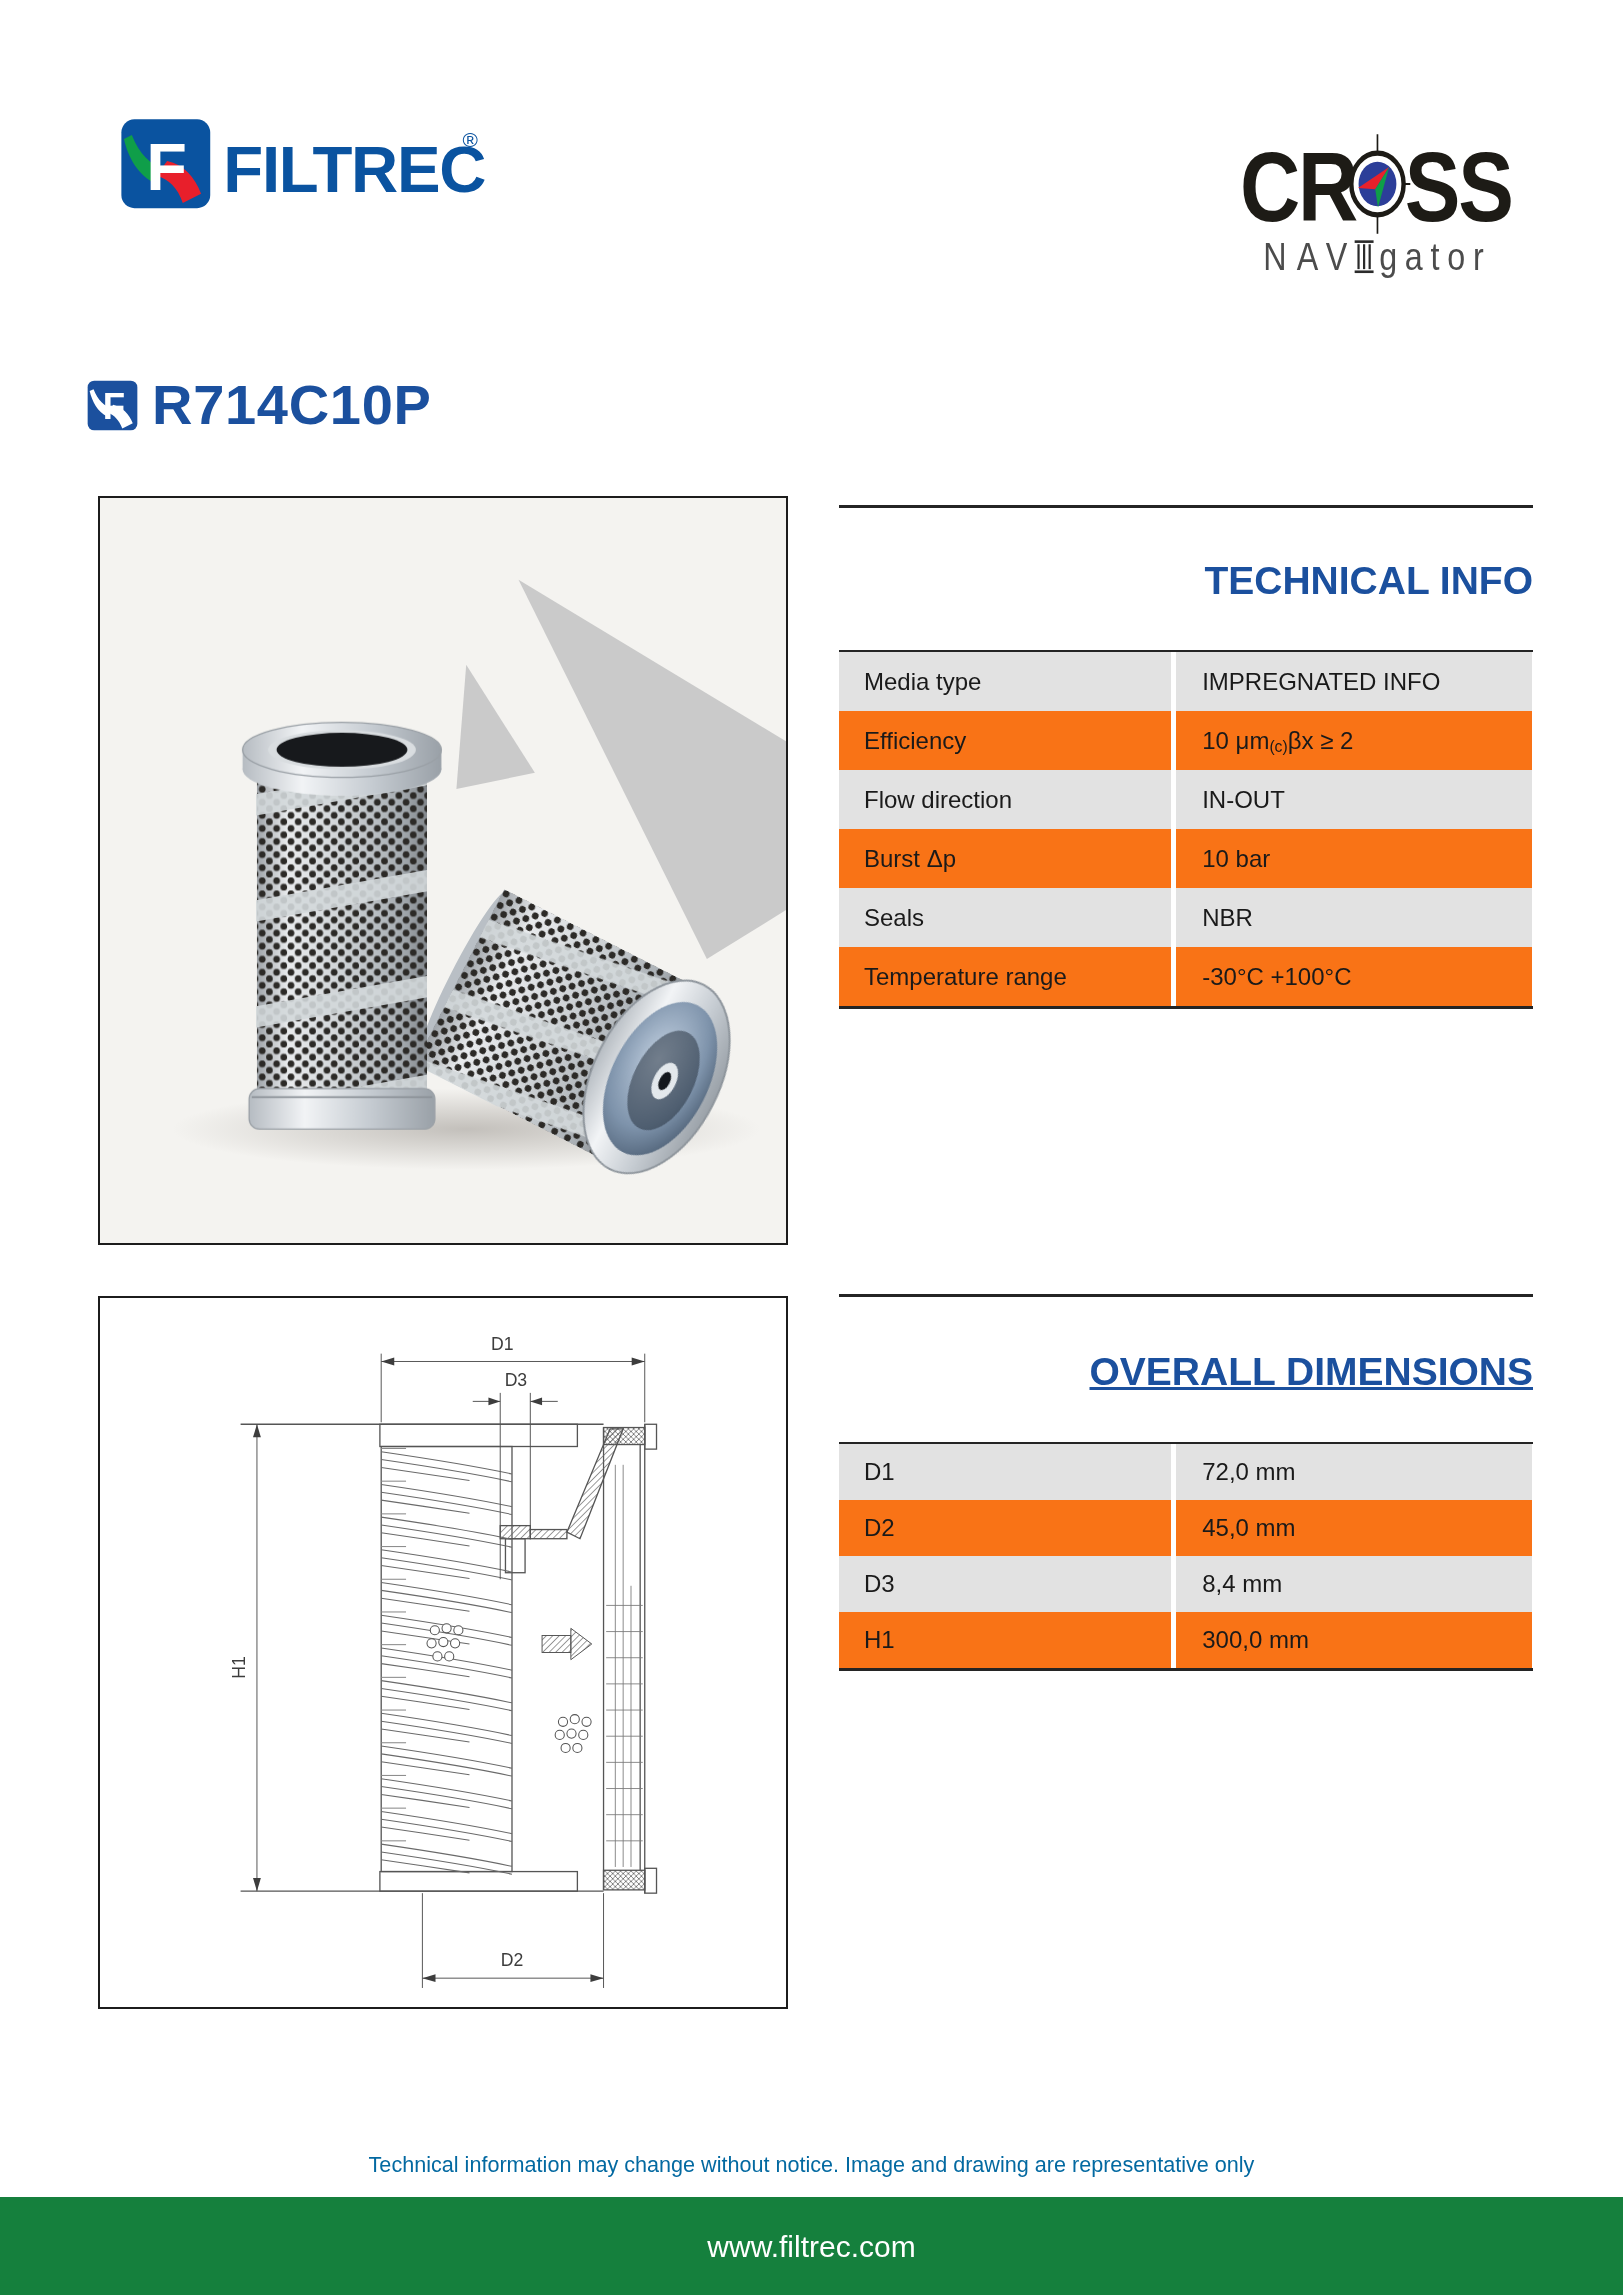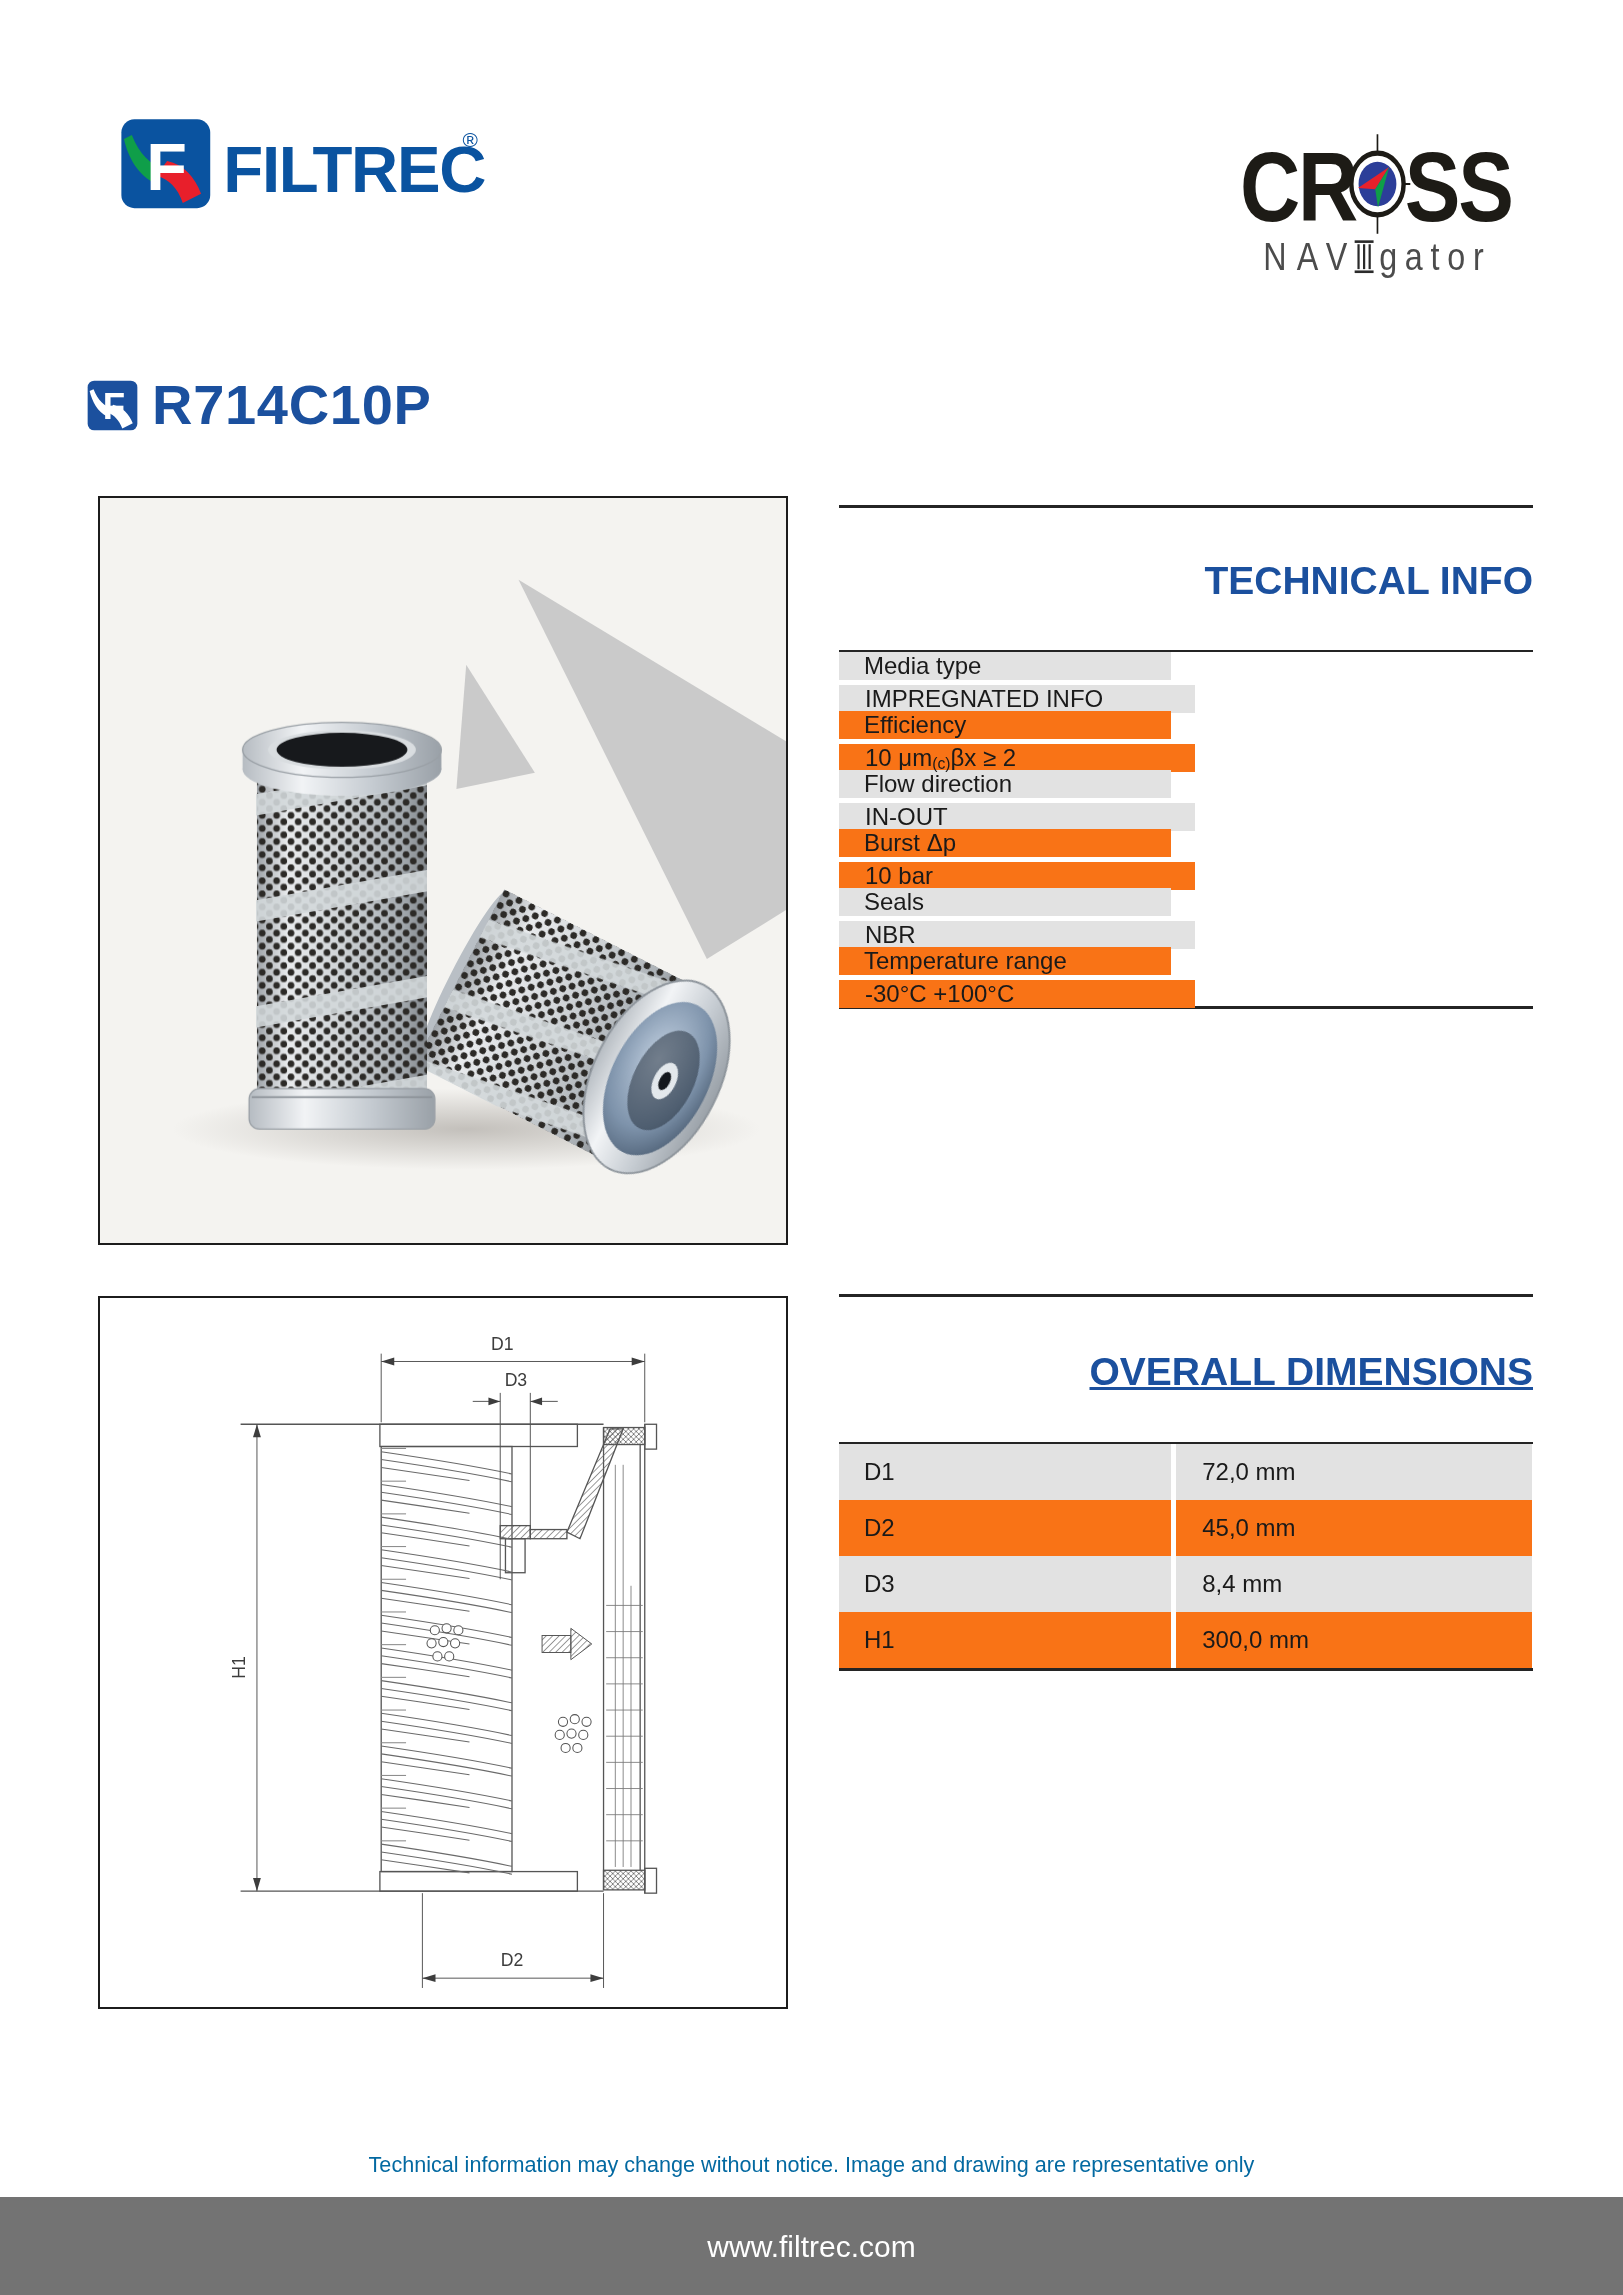--- a/index.html
+++ b/index.html
@@ -29,32 +29,32 @@
   .section-title{width:694px;left:839px;text-align:right;font-size:39px;
                  font-weight:bold;color:#1b509e;letter-spacing:0px;}
   .section-title.t1{top:559px;}
   .section-title.t2{top:1350px;text-decoration:underline;}
 
   .spec-table{left:839px;width:694px;border-top:2px solid #242424;
               border-bottom:3.3px solid #242424;box-sizing:content-box;}
   .spec-table.tech{top:650px;}
   .spec-table.dims{top:1442px;}
   .srow{display:flex;gap:5.2px;}
-  .tech .srow{height:59px;flex-direction:column;}
+  .tech .srow{height:59px;}
   .dims .srow{height:56px;}
   .srow .cell{display:flex;align-items:center;font-size:24px;color:#1a1a1a;}
   .srow .c-label{width:332px;padding-left:25px;box-sizing:border-box;}
   .srow .c-value{width:356px;padding-left:26px;box-sizing:border-box;}
   .srow.gray .cell{background:#e2e2e2;}
   .srow.white .cell{background:#f97316;}
   .c-value sub{font-size:15.7px;transform:translateY(5.9px);display:inline-block;line-height:0;}
 
   
   .disclaimer{left:0;top:2152px;width:1623px;text-align:center;font-size:21.6px;color:#0369a1;}
-  .footer-bar{left:0;top:2197px;width:1623px;height:99px;background:#737373;}
+  .footer-bar{left:0;top:2197px;width:1623px;height:99px;background:#15803d;}
   .footer-bar .site{display:block;width:100%;text-align:center;line-height:99px;
                     font-size:30px;color:#ffffff;text-decoration:none;}
 
   svg text{font-family:"Liberation Sans", sans-serif;}
   .dim-label{font-size:27px;fill:#3d3d3d;}
 </style>
 </head>
 <body>
 
 <div class="page">

